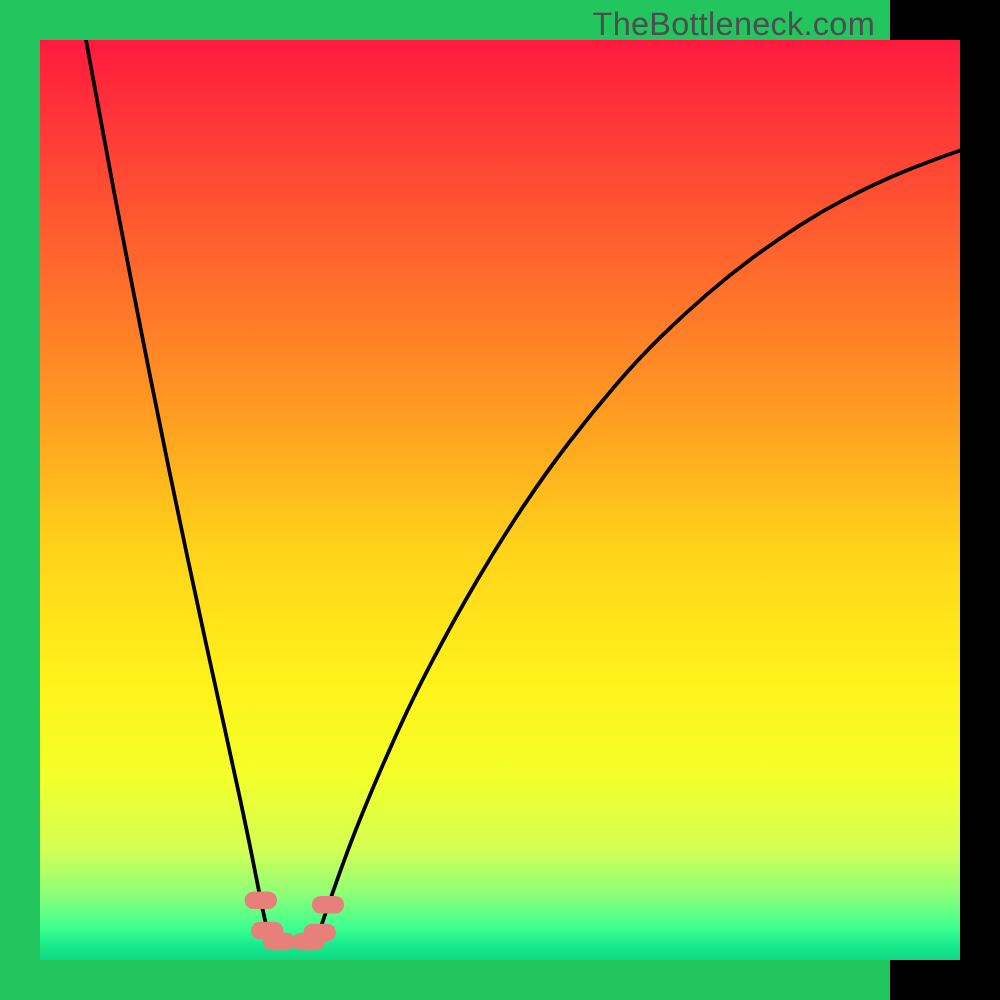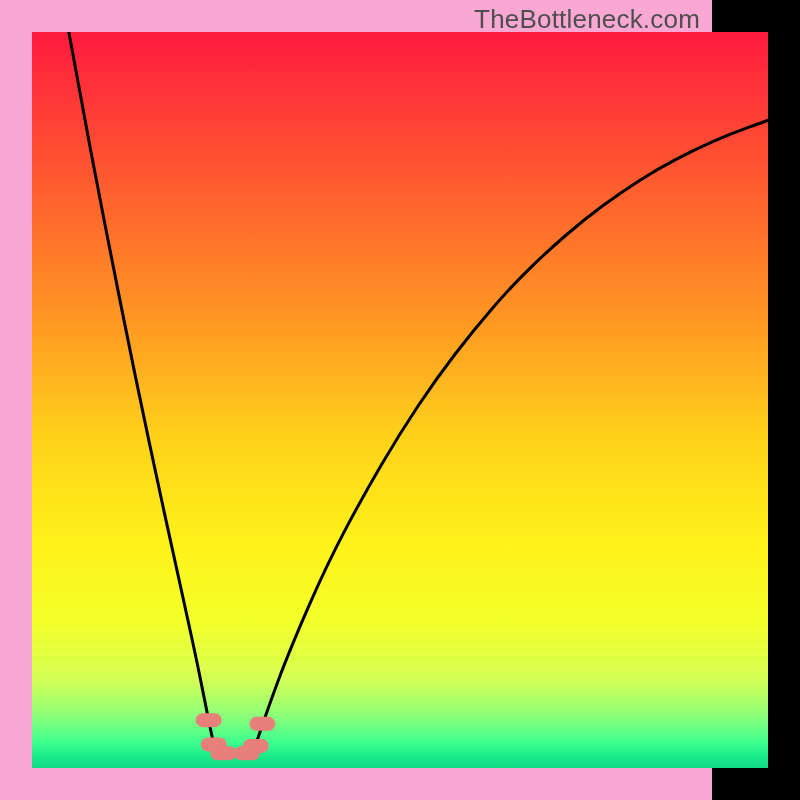--- a/index.html
+++ b/index.html
@@ -8,21 +8,21 @@
     width: 800px;
     height: 800px;
     overflow: hidden;
     background: #000;
     font-family: Arial, Helvetica, sans-serif;
   }
   .frame {
     position: absolute;
     top: 0; left: 0;
     width: 712px; height: 800px;
-    background: #f9a8d4;
+    background: #22c55e;
   }
   .plot {
     position: absolute;
     top: 32px;
     left: 32px;
     width: 736px;
     height: 736px;
     overflow: hidden;
   }
   .watermark {

